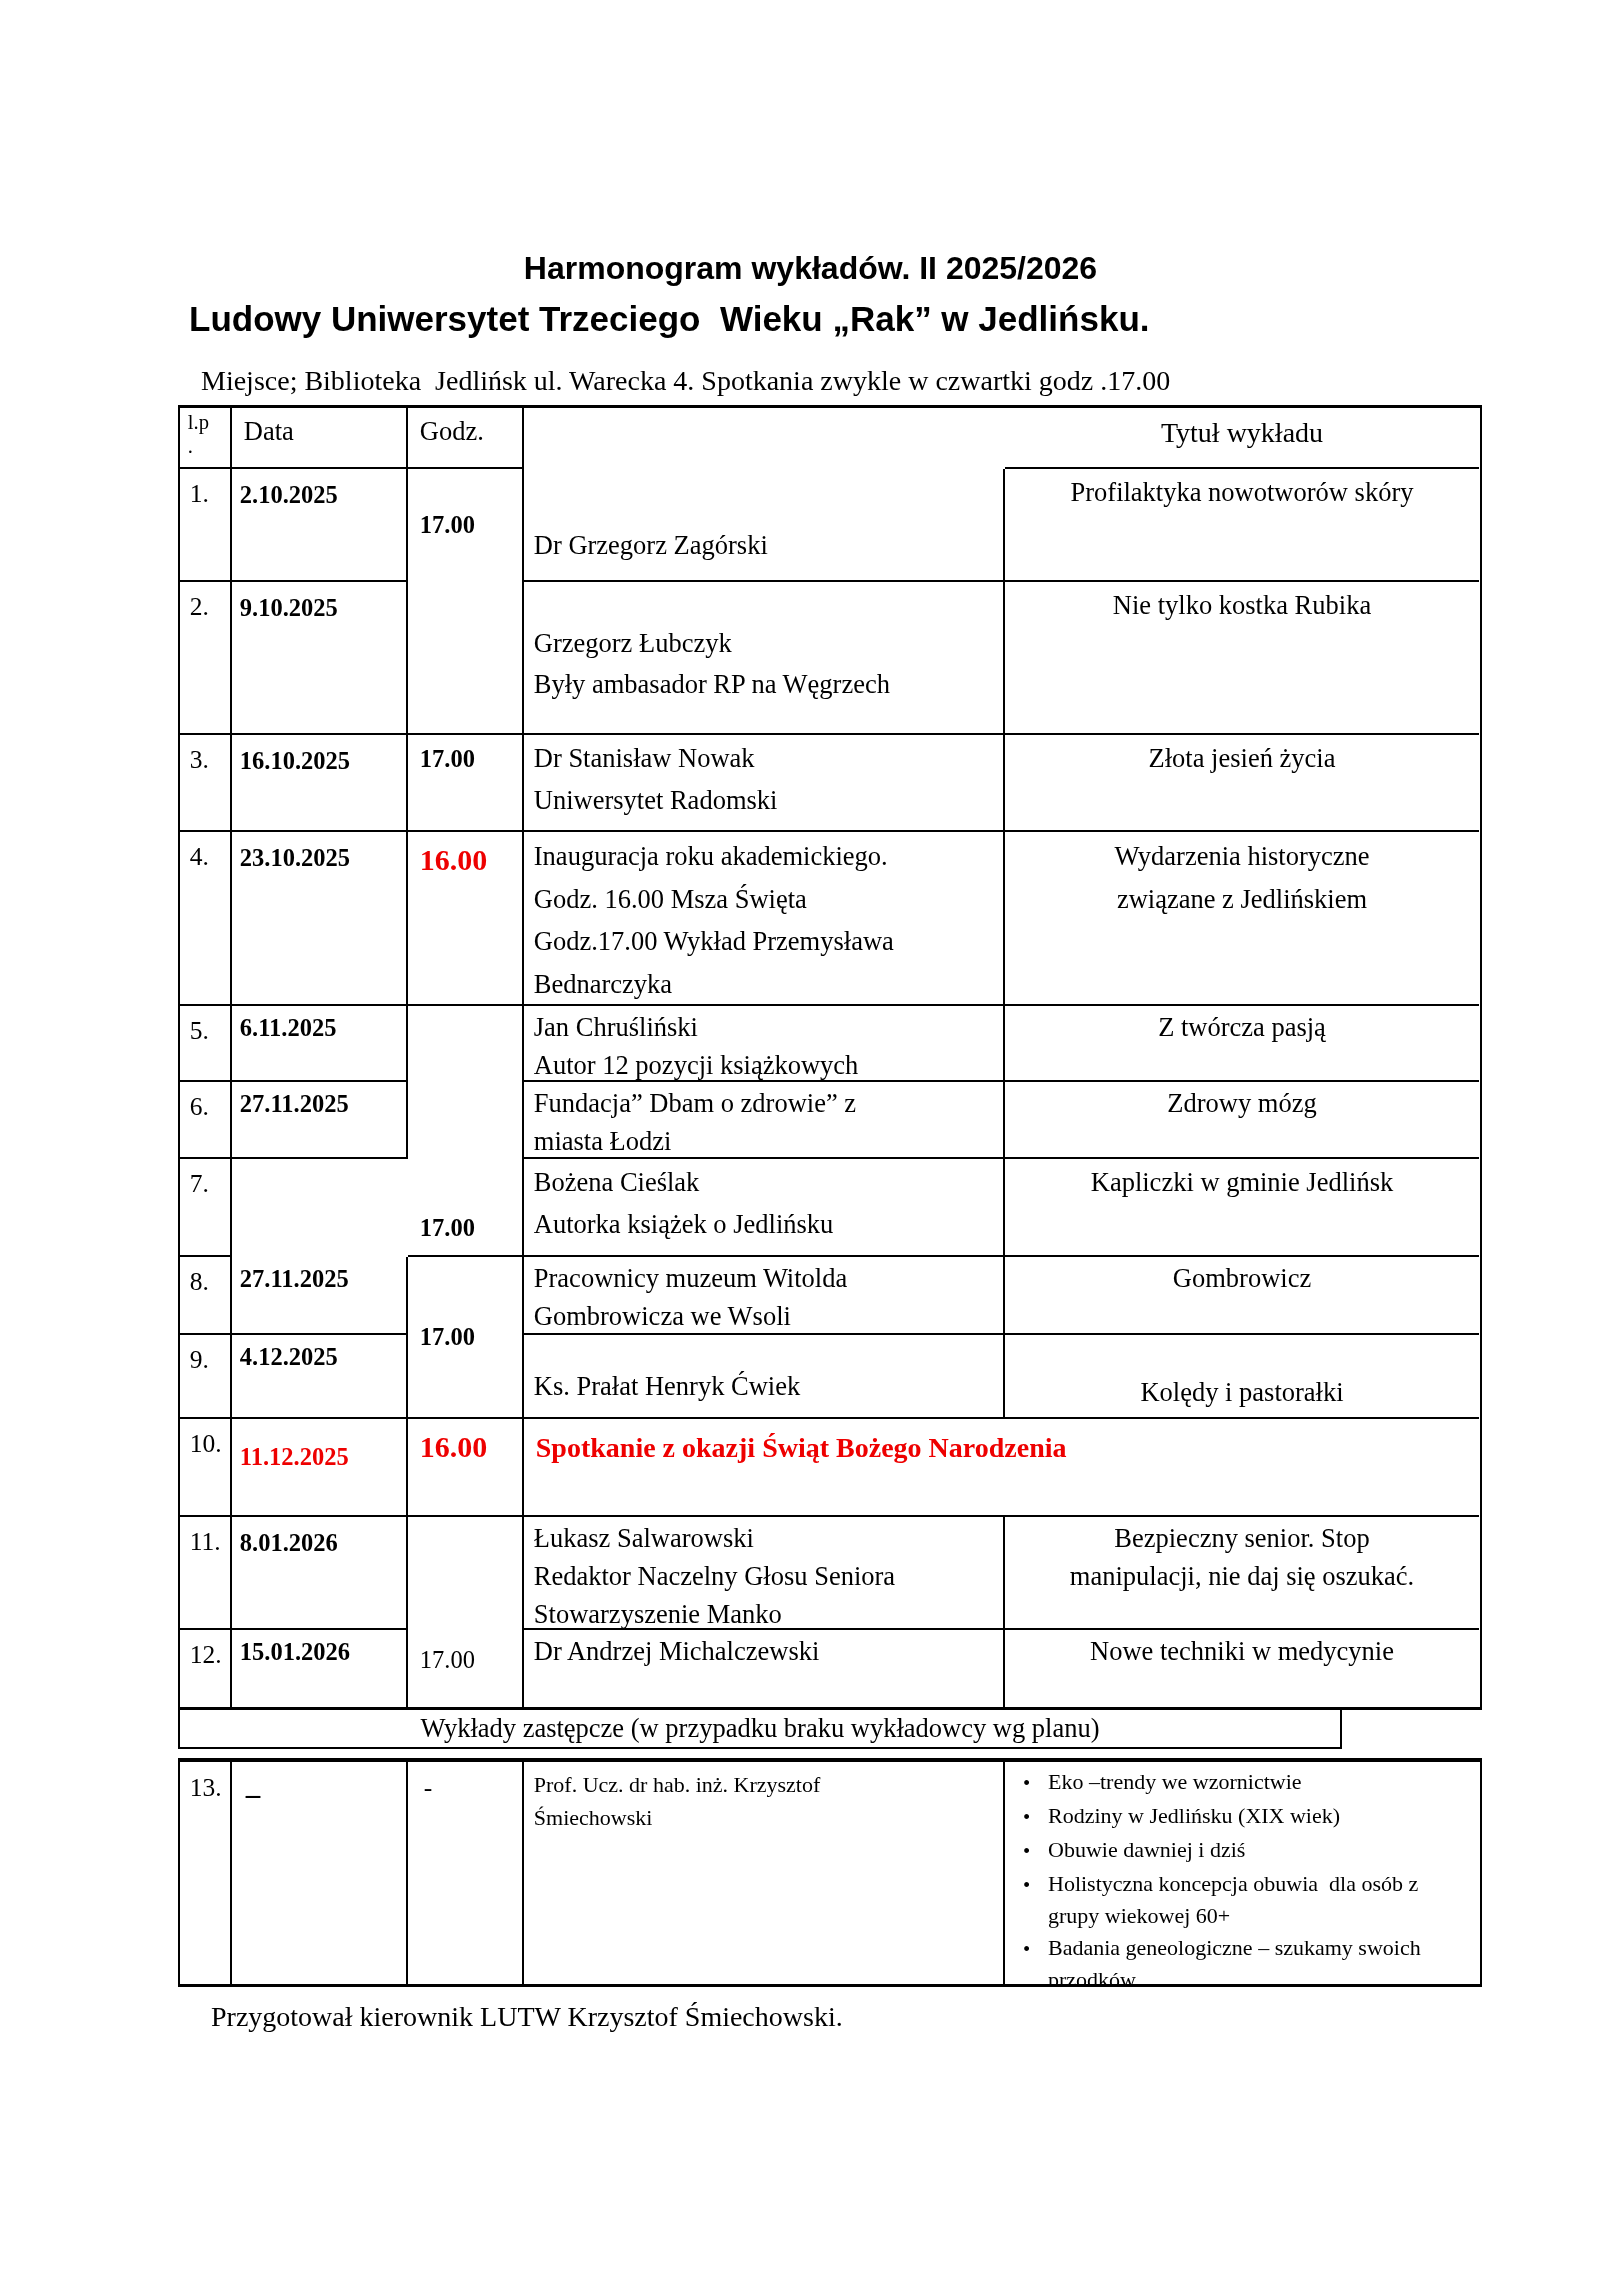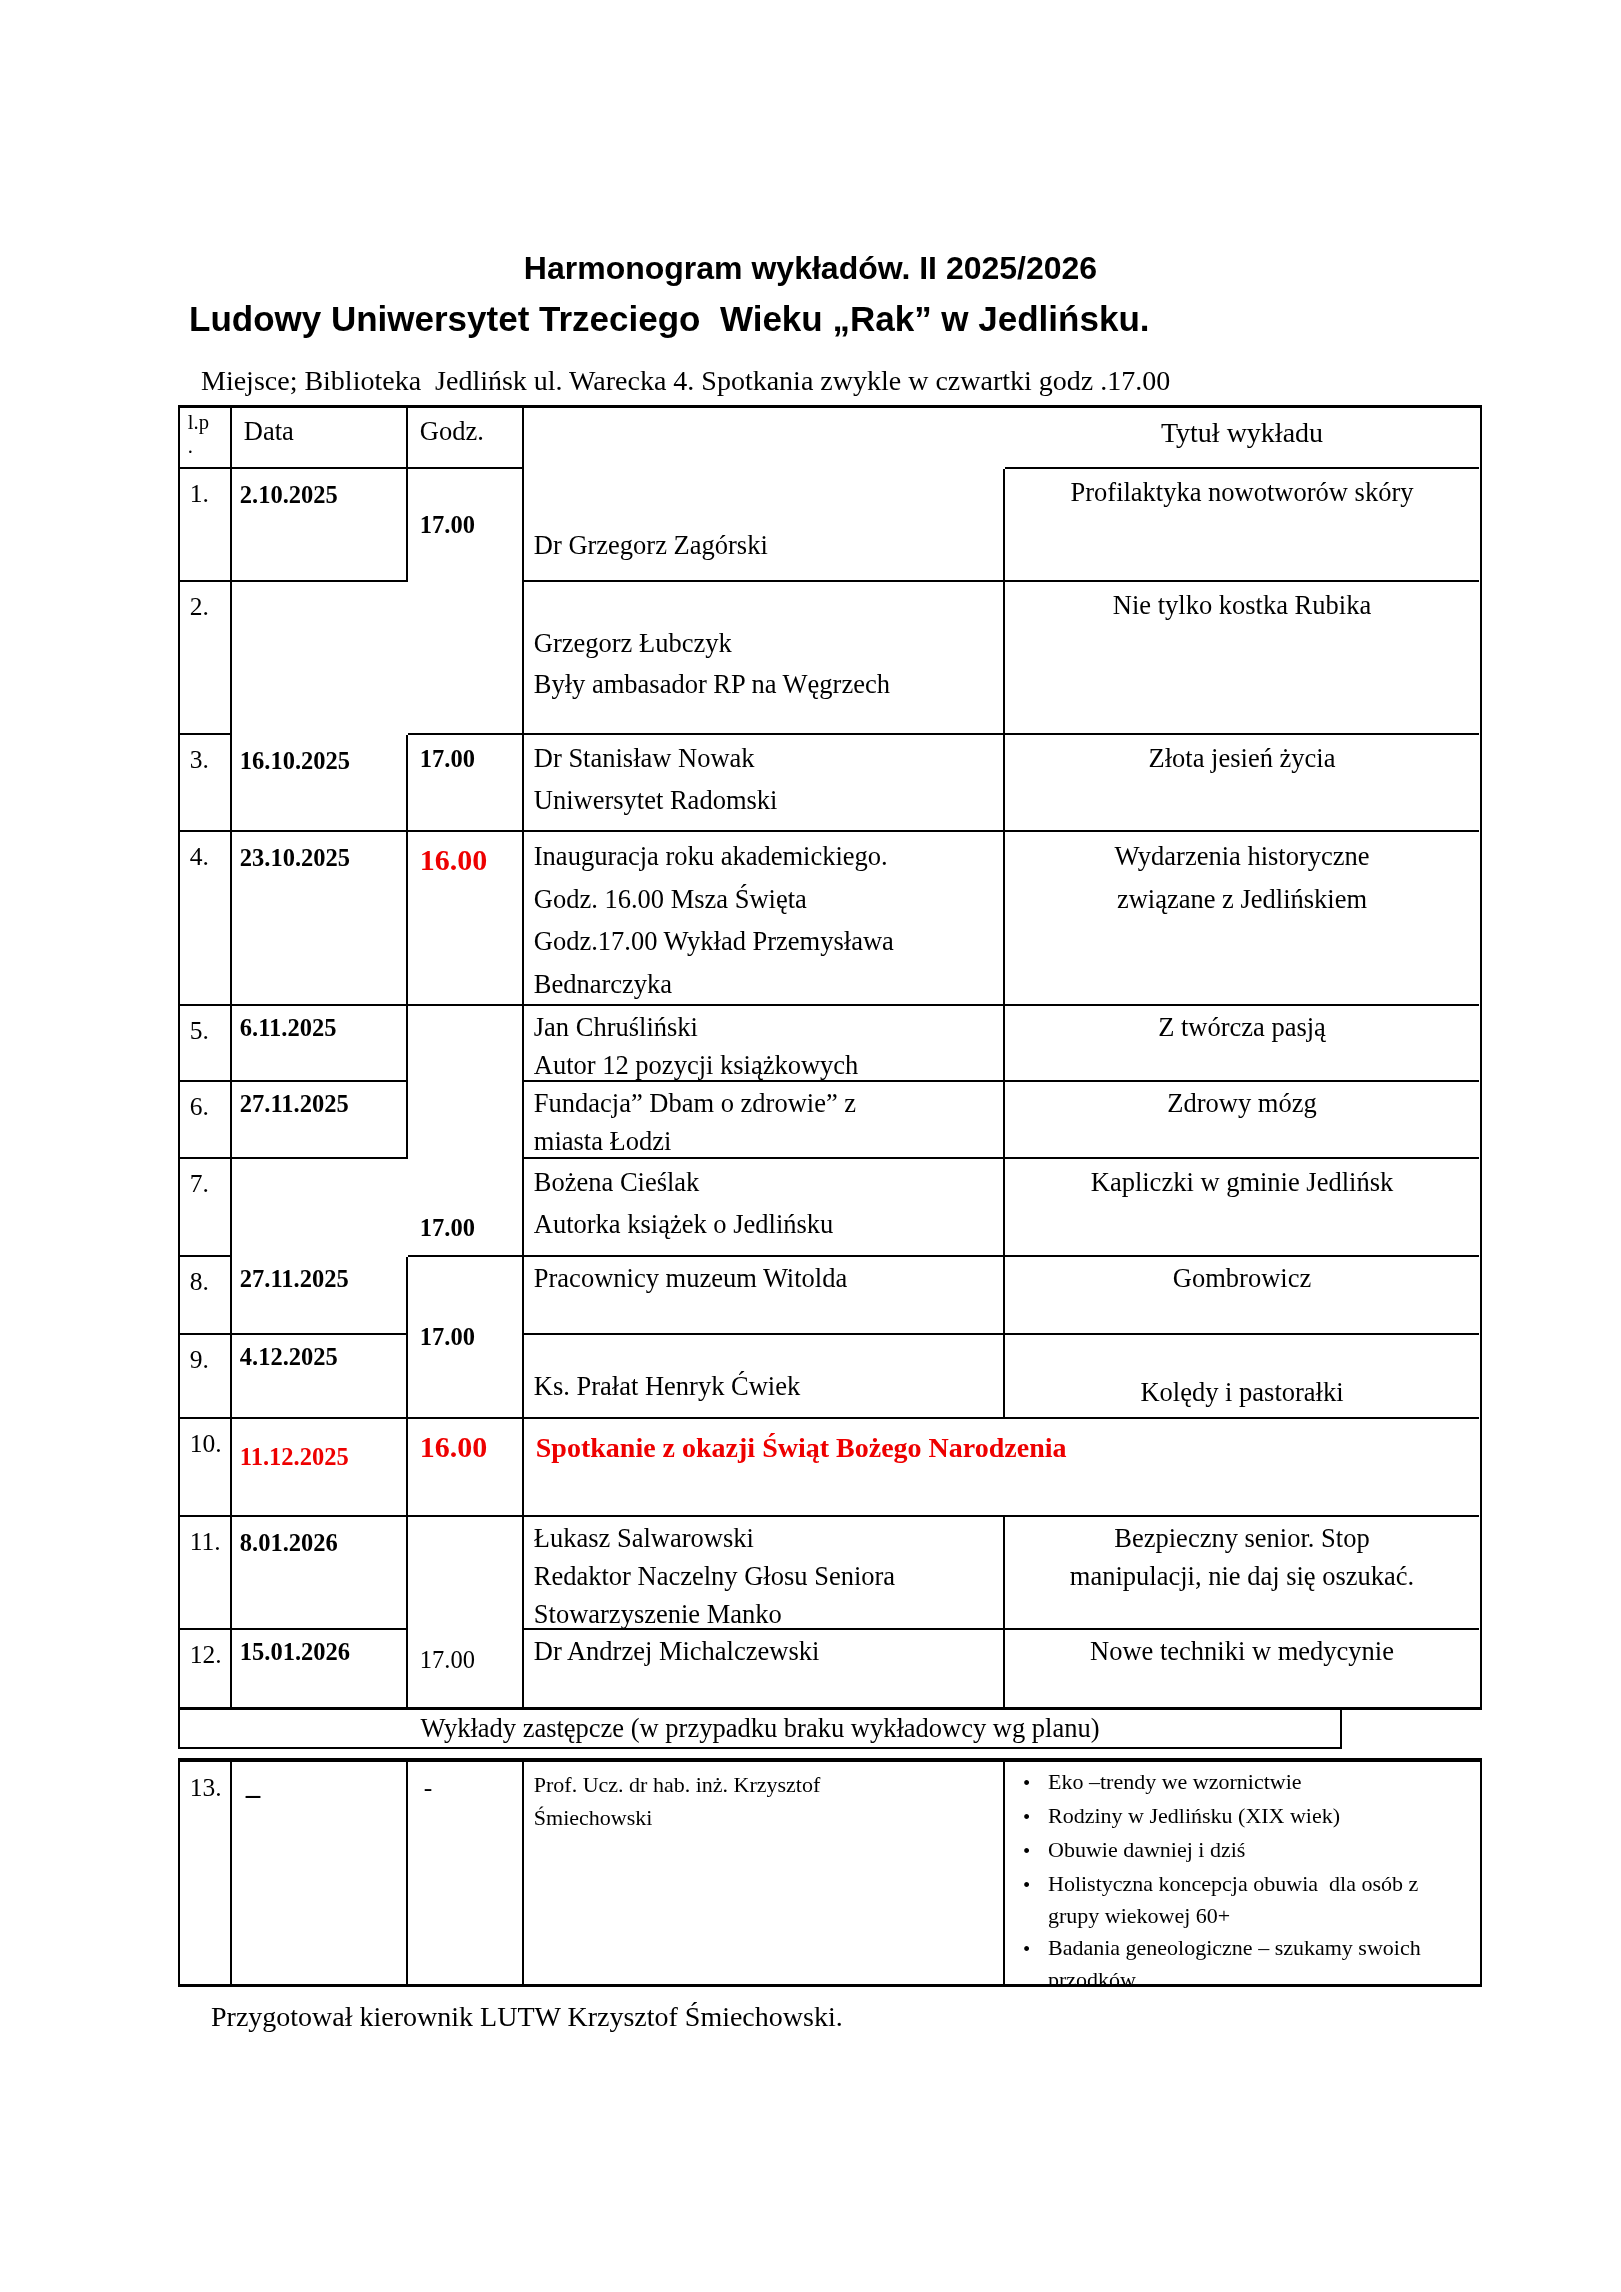--- a/index.html
+++ b/index.html
@@ -98,20 +98,21 @@
     <div class="cell date" style="grid-area:2/2/3/3">2.10.2025</div>
     <div class="cell godz bb3" style="grid-area:2/3/4/4;padding-top:37px">17.00</div>
     <div class="cell vbot" style="grid-area:2/4/3/5;padding-bottom:13.7px">
       <div class="ln">Dr Grzegorz Zagórski</div>
     </div>
     <div class="cell ctr ce" style="grid-area:2/5/3/6">
       <div class="ln">Profilaktyka nowotworów skóry</div>
     </div>
 
     <div class="cell lp bb3" style="grid-area:3/1/4/2">2.</div>
+    <div class="cell date bb3" style="grid-area:3/2/4/3">9.10.2025</div>
     <div class="cell vbot bb3" style="grid-area:3/4/4/5;padding-bottom:27.4px">
       <div class="ln">Grzegorz Łubczyk</div>
       <div class="ln">Były ambasador RP na Węgrzech</div>
     </div>
     <div class="cell ctr ce bb3" style="grid-area:3/5/4/6">
       <div class="ln">Nie tylko kostka Rubika</div>
     </div>
 
     <div class="cell lp" style="grid-area:4/1/5/2">3.</div>
     <div class="cell date" style="grid-area:4/2/5/3">16.10.2025</div>
@@ -166,20 +167,21 @@
     </div>
     <div class="cell ctr ce bb3" style="grid-area:8/5/9/6">
       <div class="ln">Kapliczki w gminie Jedlińsk</div>
     </div>
 
     <div class="cell lp" style="grid-area:9/1/10/2">8.</div>
     <div class="cell date" style="grid-area:9/2/10/3;padding-top:3.9px">27.11.2025</div>
     <div class="cell godz vmid bb3" style="grid-area:9/3/11/4">17.00</div>
     <div class="cell tight" style="grid-area:9/4/10/5">
       <div class="ln">Pracownicy muzeum Witolda</div>
+      <div class="ln">Gombrowicza we Wsoli</div>
     </div>
     <div class="cell ctr ce tight" style="grid-area:9/5/10/6">
       <div class="ln">Gombrowicz</div>
     </div>
 
     <div class="cell lp bb3" style="grid-area:10/1/11/2">9.</div>
     <div class="cell date bb3" style="grid-area:10/2/11/3;padding-top:3.9px">4.12.2025</div>
     <div class="cell vbot bb3" style="grid-area:10/4/11/5;padding-bottom:9.8px">
       <div class="ln">Ks. Prałat Henryk Ćwiek</div>
     </div>

